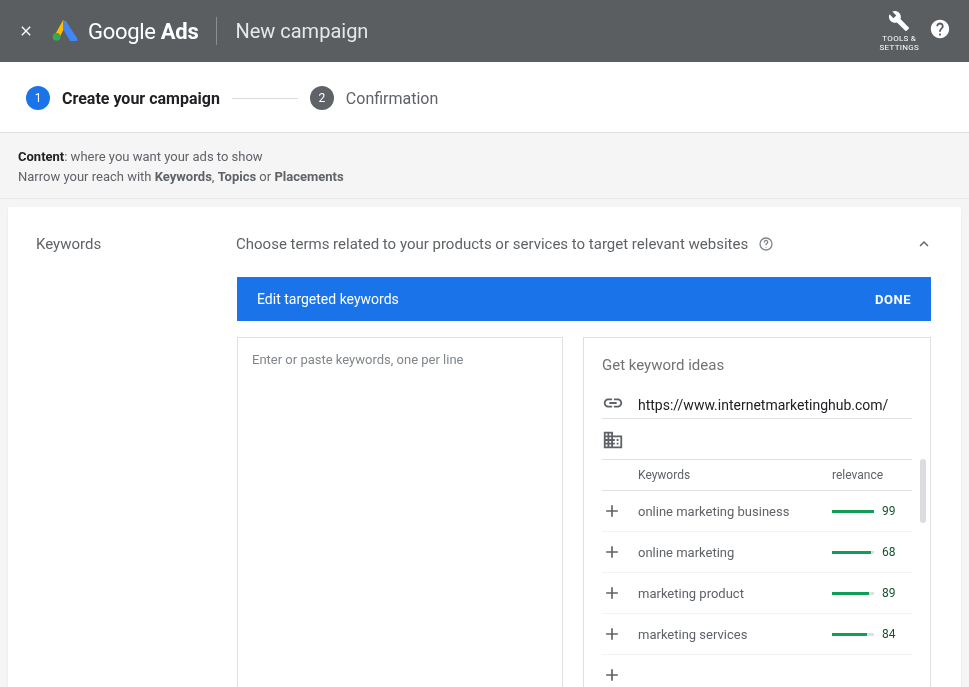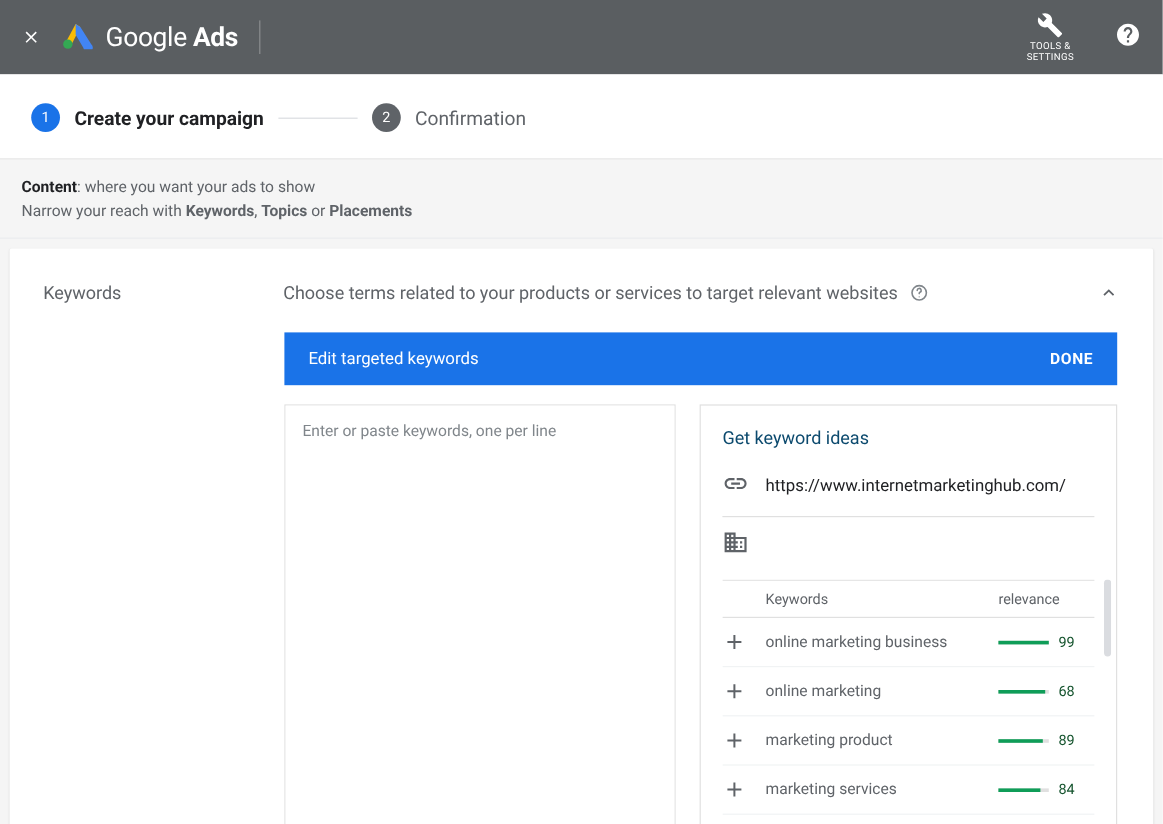--- a/index.html
+++ b/index.html
@@ -14,21 +14,21 @@
       color: #fff;
     }
     .close-btn { cursor: pointer; margin-right: 18px; }
     .close-btn svg { display: block; }
     .logo-wrap { display: flex; align-items: center; margin-right: 18px; }
     .logo-icon { margin-right: 10px; }
     .logo-text { font-size: 22px; font-weight: 400; letter-spacing: -0.3px; }
     .logo-text .ads { font-weight: 700; }
     .divider { width: 1px; height: 28px; background: rgba(255,255,255,0.3); margin: 0 18px 0 0; }
     .page-title { font-size: 20px; font-weight: 400; color: rgba(255,255,255,0.85); }
-    .header-right { margin-left: auto; display: flex; align-items: center; gap: 34px; }
+    .header-right { margin-left: auto; display: flex; align-items: center; gap: 10px; }
     .tools-btn { display: flex; flex-direction: column; align-items: center; cursor: pointer; }
     .tools-btn .label { font-size: 8px; line-height: 9px; text-align: center; letter-spacing: 0.3px; margin-top: 2px; }
     .help-btn { cursor: pointer; }
     
     .steps {
       display: flex;
       align-items: center;
       padding: 24px 26px 22px;
       background: #fff;
       border-bottom: 1px solid #e0e0e0;
@@ -123,22 +123,22 @@
     .keyword-textarea::placeholder { color: #80868b; }
     
     .ideas-panel {
       border: 1px solid #e0e0e0;
       padding: 18px 4px 0 18px;
       position: relative;
       min-height: 355px;
       display: flex;
       flex-direction: column;
     }
-    .ideas-title { font-size: 15px; color: #0c4a6e; margin-bottom: 18px; }
-    .input-row { display: flex; align-items: center; gap: 14px; border-bottom: 1px solid #e0e0e0; padding-bottom: 12px; margin-bottom: 10px; margin-right: 14px; }
+    .ideas-title { font-size: 15px; color: #737373; margin-bottom: 18px; }
+    .input-row { display: flex; align-items: center; gap: 14px; border-bottom: 1px solid #e0e0e0; padding-bottom: 0; margin-bottom: 10px; margin-right: 14px; }
     .input-row:nth-of-type(3) { border-bottom: none; margin-bottom: 4px; }
     .input-row input {
       border: none; outline: none; font-size: 14px; color: #202124;
       flex: 1; font-family: inherit; padding: 2px 0;
     }
     .input-row input::placeholder { color: #80868b; }
     .input-icon { color: #5f6368; flex-shrink: 0; }
     
     .ideas-table { position: relative; flex: 1; overflow: hidden; }
     .ideas-table-inner { margin-right: 14px; }
@@ -168,20 +168,21 @@
     <span class="logo-icon">
       <svg width="26" height="24" viewBox="0 0 40 36">
         <path d="M3 30 L17 4 L23 8 L10 34 Z" fill="#FBBC04"></path>
         <path d="M17 4 L23 8 L37 30 A6 6 0 1 1 27 35 L17 18 Z" fill="#4285F4"></path>
         <circle cx="7" cy="30" r="6" fill="#34A853"></circle>
       </svg>
     </span>
     <span class="logo-text"><span>Google</span> <span class="ads">Ads</span></span>
   </div>
   <div class="divider"></div>
+  <div class="page-title">New campaign</div>
   <div class="header-right">
     <div class="tools-btn">
       <svg width="22" height="22" viewBox="0 0 24 24" fill="#fff">
           <path d="M22.7 19l-9.1-9.1c.9-2.3.4-5-1.5-6.9-2-2-5-2.4-7.4-1.3L9 6 6 9 1.6 4.7C.4 7.1.9 10.1 2.9 12.1c1.9 1.9 4.6 2.4 6.9 1.5l9.1 9.1c.4.4 1 .4 1.4 0l2.3-2.3c.5-.4.5-1.1.1-1.4z"></path>
         </svg>
       <span class="label" style="white-space: pre-line;">TOOLS &amp;
 SETTINGS</span>
     </div>
     <div class="help-btn">
       <svg width="22" height="22" viewBox="0 0 24 24" fill="#fff">

